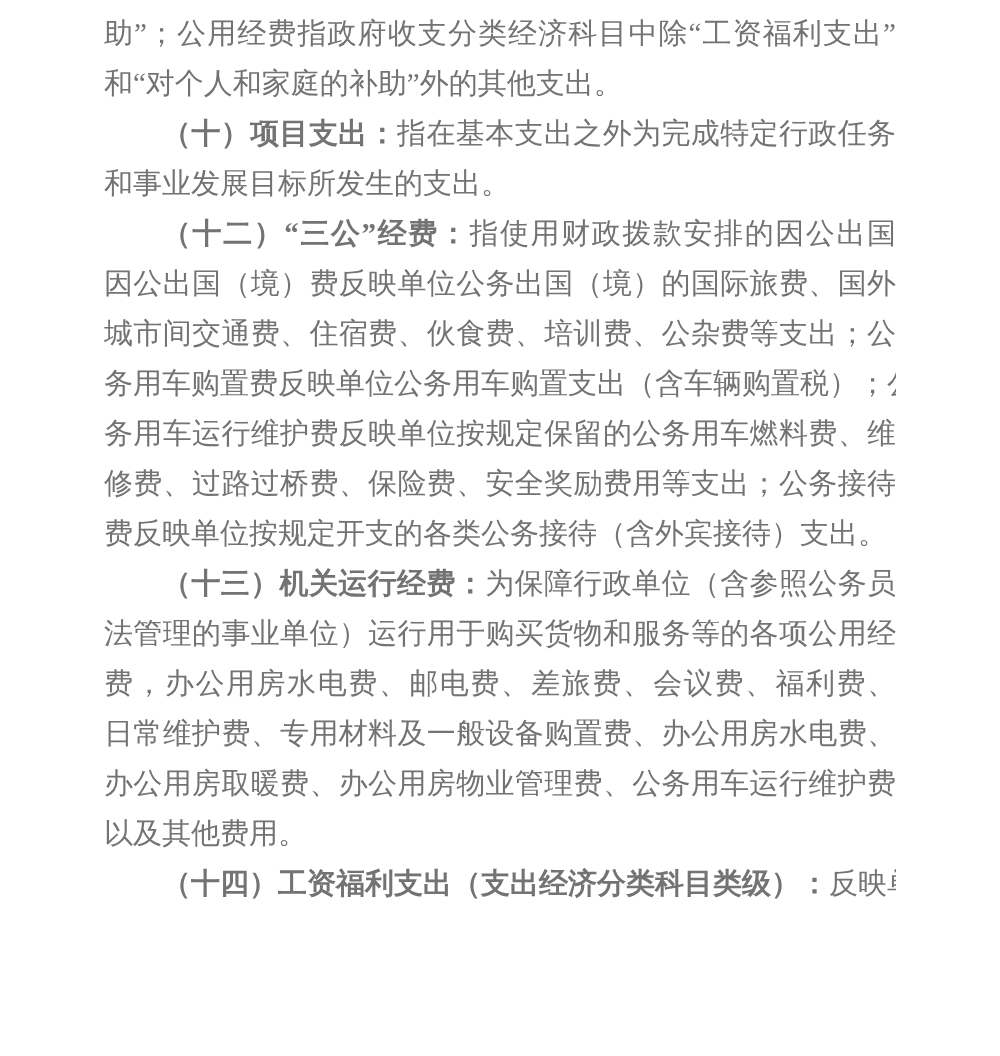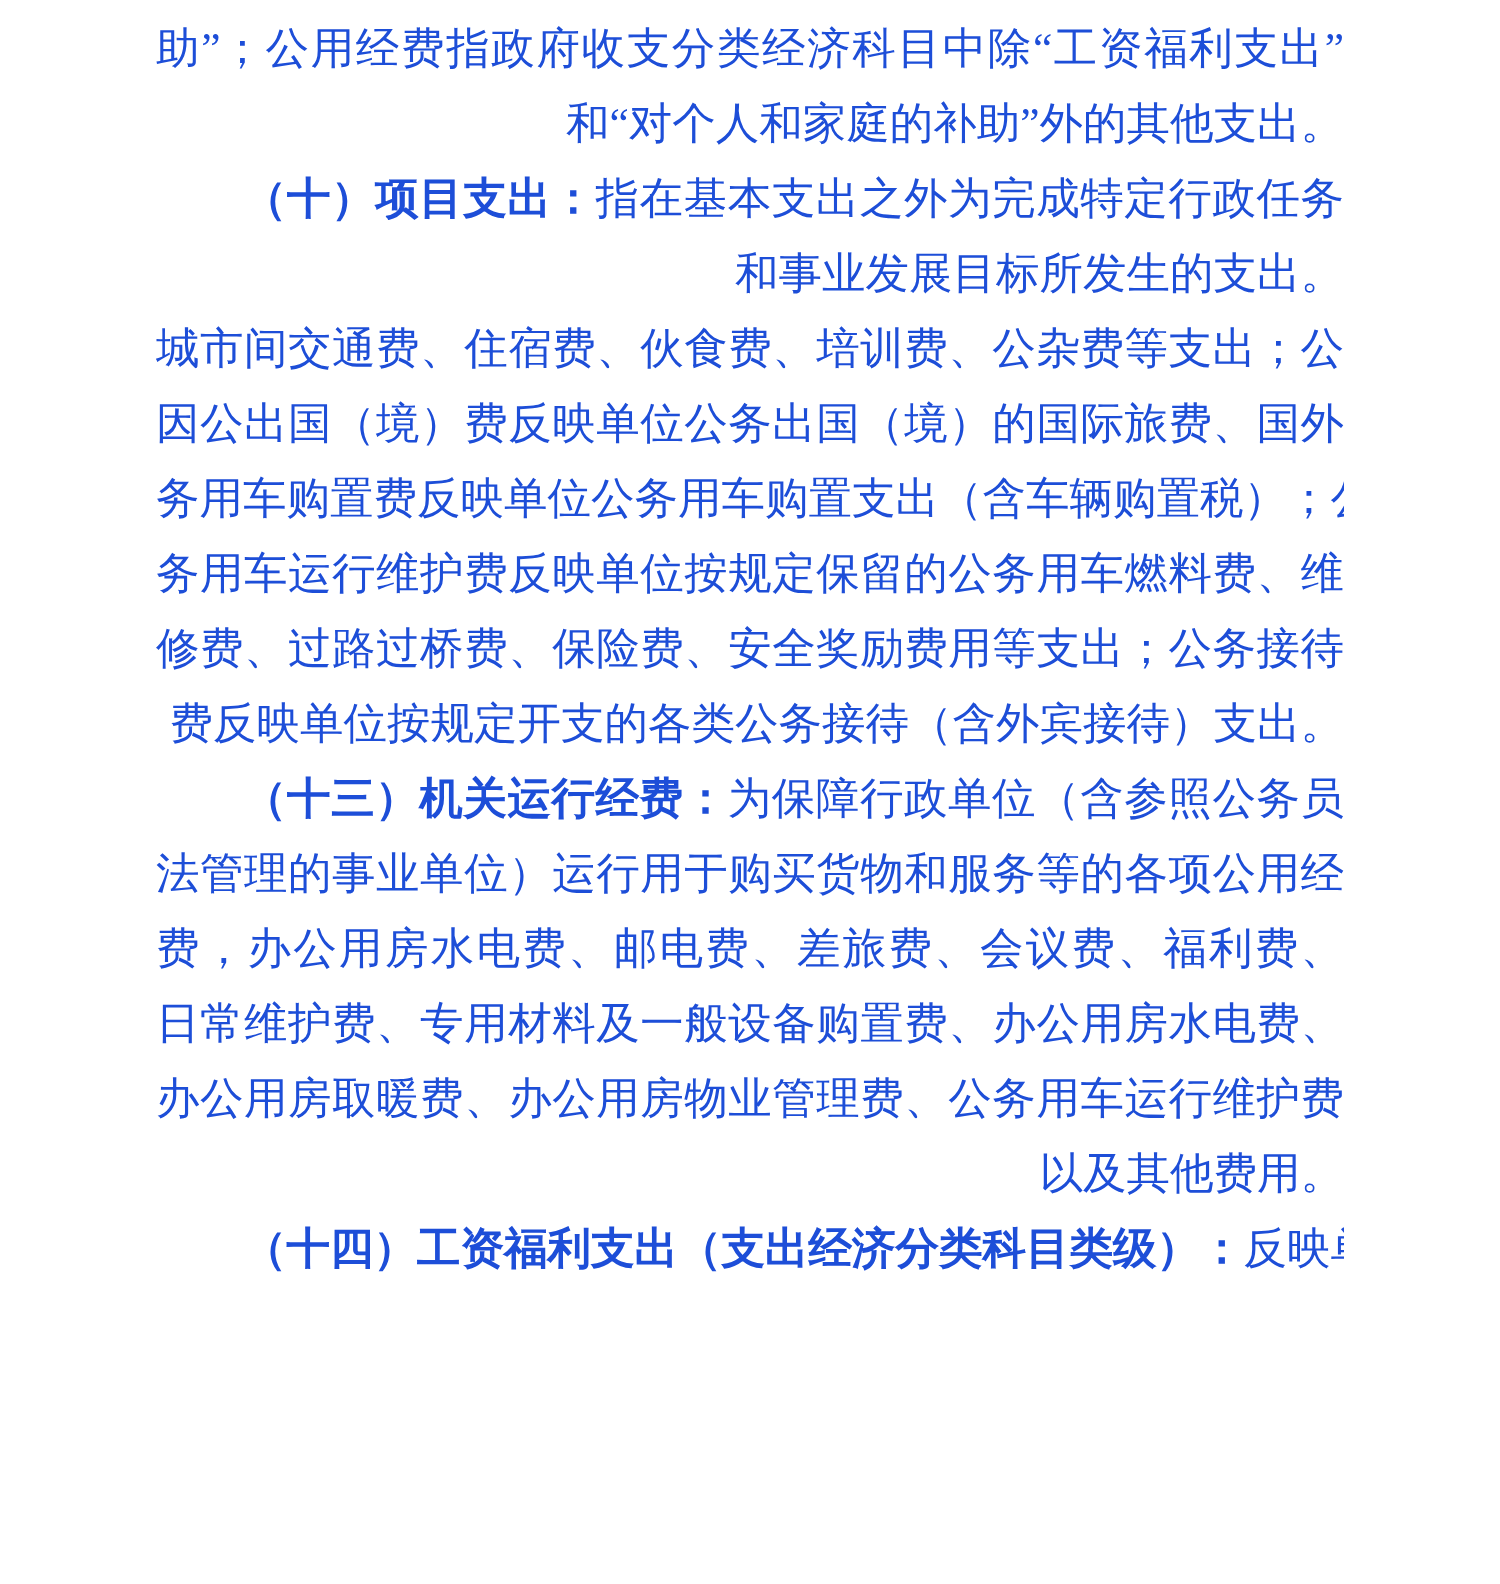--- a/index.html
+++ b/index.html
@@ -10,28 +10,27 @@
   .page {
     position: relative;
     width: 1000px;
     height: 1056px;
     background: #ffffff;
     box-sizing: border-box;
     padding: 8px 104px 0 104px;
     overflow: hidden;
     font-family: "Liberation Serif", "DejaVu Serif", serif;
     font-size: 29px;
-    color: #1d4ed8;
+    color: #737373;
   }
   .line {
     height: 50px;
     line-height: 50px;
     white-space: nowrap;
     overflow: hidden;
-    text-align: right;
   }
   .line.justify {
     text-align: justify;
     text-align-last: justify;
     text-justify: inter-character;
   }
   .line.indent {
     text-indent: 2em;
   }
   .seg-bold {
@@ -44,22 +43,23 @@
 </style>
 </head>
 <body>
 
 <div class="page">
   <div id="doc-body">
       <div class="line justify"><span class="seg-regular">助”；公用经费指政府收支分类经济科目中除“工资福利支出”</span></div>
       <div class="line"><span class="seg-regular">和“对个人和家庭的补助”外的其他支出。</span></div>
       <div class="line indent justify"><span class="seg-bold">（十）项目支出：</span><span class="seg-regular">指在基本支出之外为完成特定行政任务</span></div>
       <div class="line"><span class="seg-regular">和事业发展目标所发生的支出。</span></div>
+      <div class="line indent justify"><span class="seg-bold">（十二）“三公”经费：</span><span class="seg-regular">指使用财政拨款安排的因公出国</span></div>
+      <div class="line justify"><span class="seg-regular">因公出国（境）费反映单位公务出国（境）的国际旅费、国外</span></div>
       <div class="line justify"><span class="seg-regular">城市间交通费、住宿费、伙食费、培训费、公杂费等支出；公</span></div>
-      <div class="line justify"><span class="seg-regular">因公出国（境）费反映单位公务出国（境）的国际旅费、国外</span></div>
       <div class="line justify"><span class="seg-regular">务用车购置费反映单位公务用车购置支出（含车辆购置税）；公</span></div>
       <div class="line justify"><span class="seg-regular">务用车运行维护费反映单位按规定保留的公务用车燃料费、维</span></div>
       <div class="line justify"><span class="seg-regular">修费、过路过桥费、保险费、安全奖励费用等支出；公务接待</span></div>
       <div class="line"><span class="seg-regular">费反映单位按规定开支的各类公务接待（含外宾接待）支出。</span></div>
       <div class="line indent justify"><span class="seg-bold">（十三）机关运行经费：</span><span class="seg-regular">为保障行政单位（含参照公务员</span></div>
       <div class="line justify"><span class="seg-regular">法管理的事业单位）运行用于购买货物和服务等的各项公用经</span></div>
       <div class="line justify"><span class="seg-regular">费，办公用房水电费、邮电费、差旅费、会议费、福利费、</span></div>
       <div class="line justify"><span class="seg-regular">日常维护费、专用材料及一般设备购置费、办公用房水电费、</span></div>
       <div class="line justify"><span class="seg-regular">办公用房取暖费、办公用房物业管理费、公务用车运行维护费</span></div>
       <div class="line"><span class="seg-regular">以及其他费用。</span></div>

